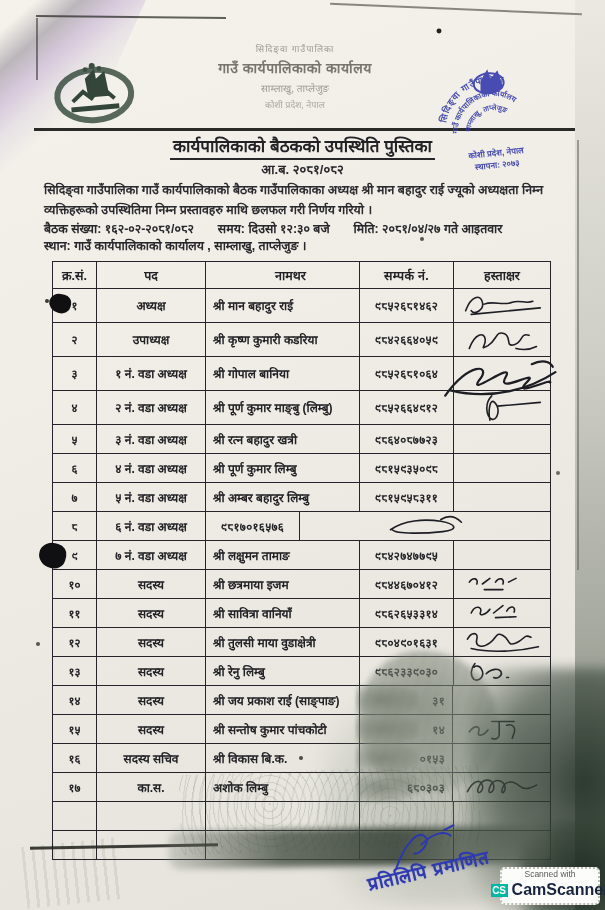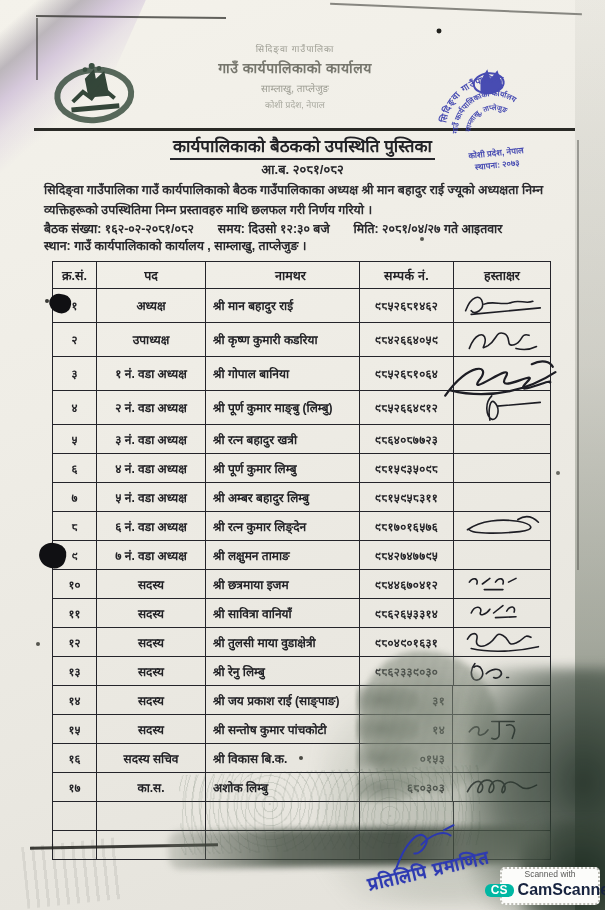--- a/index.html
+++ b/index.html
@@ -85,21 +85,21 @@
   .sig.big{position:absolute;width:118px;height:46px;left:-14px;top:-4px;}
   
   .cert-sig{position:absolute;left:386px;top:826px;z-index:7;transform:rotate(-6deg);}
   .cert-stamp{position:absolute;left:366px;top:858px;z-index:7;font-size:18px;font-weight:700;
               color:#2e3ab2;transform:rotate(-13deg);letter-spacing:1px;text-shadow:0 0 1px rgba(46,58,178,.5);}
   .cs-badge{position:absolute;left:500px;top:867px;width:100px;height:38px;z-index:8;background:#fcfcfa;
             border:2px dotted #bdbdb6;border-radius:5px;display:flex;flex-direction:column;
             align-items:center;justify-content:flex-start;gap:2px;box-sizing:border-box;}
   .cs-top{font-size:8.5px;color:#5a5a58;}
   .cs-bottom{display:flex;align-items:center;gap:4px;}
-  .cs-icon{width:29px;height:13px;border-radius:6px;background:#00b7a3;color:#fff;font-size:12px;
+  .cs-icon{width:17px;height:13px;border-radius:0;background:#00b7a3;color:#fff;font-size:10px;
            font-weight:700;display:flex;align-items:center;justify-content:center;}
   .cs-brand{font-size:16px;font-weight:700;color:#17233f;}
 </style>
 </head>
 <body>
 
 <div class="page">
 
   <div class="streak-lavender"></div>
   <div class="top-line-left"></div>
@@ -224,21 +224,20 @@
         <div class="trow">
       <div class="cell c-sn">७</div>
       <div class="cell c-post">५ नं. वडा अध्यक्ष</div>
       <div class="cell c-name">श्री अम्बर बहादुर लिम्बु</div>
       <div class="cell c-contact">९८१५९५८३११</div>
       <div class="cell c-sig"></div>
     </div>
         <div class="trow">
       <div class="cell c-sn">८</div>
       <div class="cell c-post">६ नं. वडा अध्यक्ष</div>
-      <div class="cell c-name">श्री रत्न कुमार लिङ्देन</div>
       <div class="cell c-contact">९८१७०१६५७६</div>
       <div class="cell c-sig">
             <svg viewBox="0 0 90 30" class="sig">
               <path d="M8,19 C22,9 44,7 62,10 C78,13 82,19 64,21 C46,23 14,24 10,19 M62,8 C70,3 78,5 84,11"></path>
             </svg>
           </div>
     </div>
         <div class="trow">
       <div class="cell c-sn">९<span class="ink-blob big"></span></div>
       <div class="cell c-post">७ नं. वडा अध्यक्ष</div>

